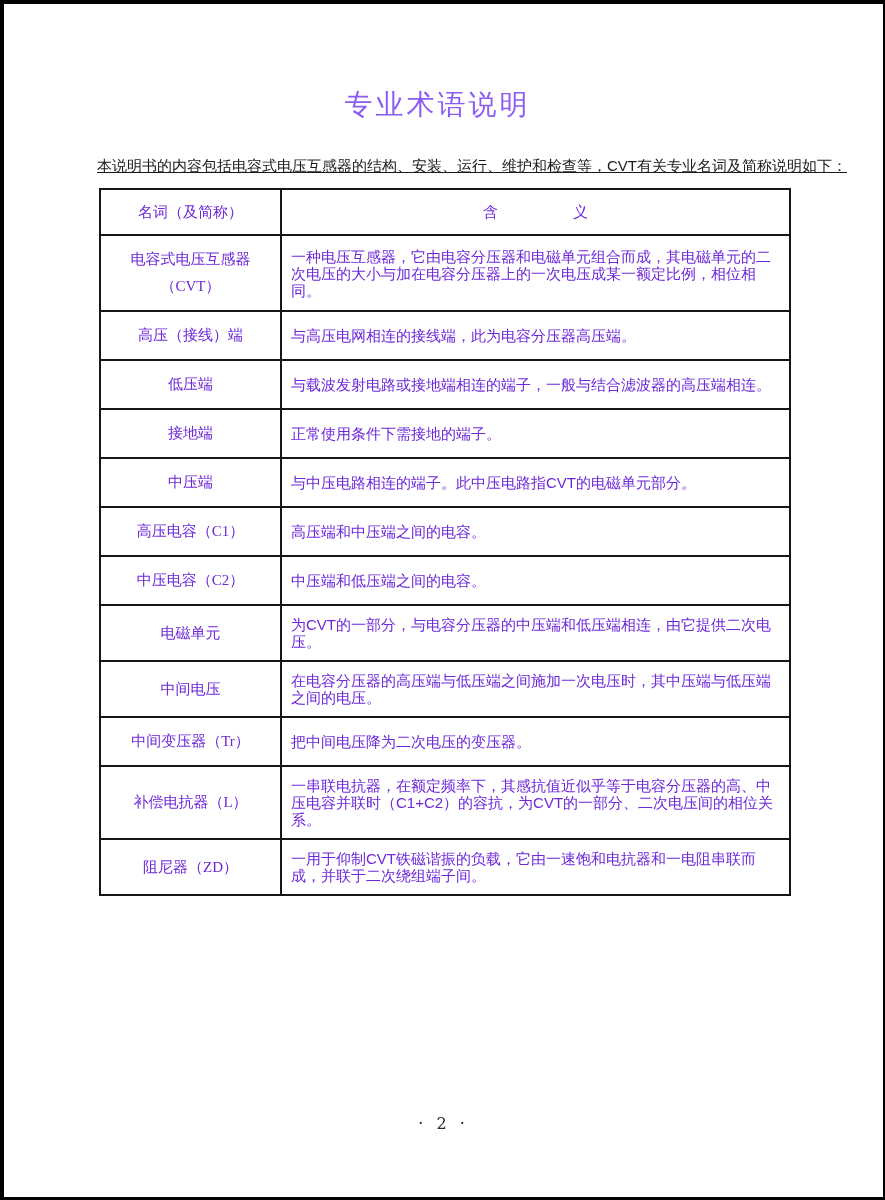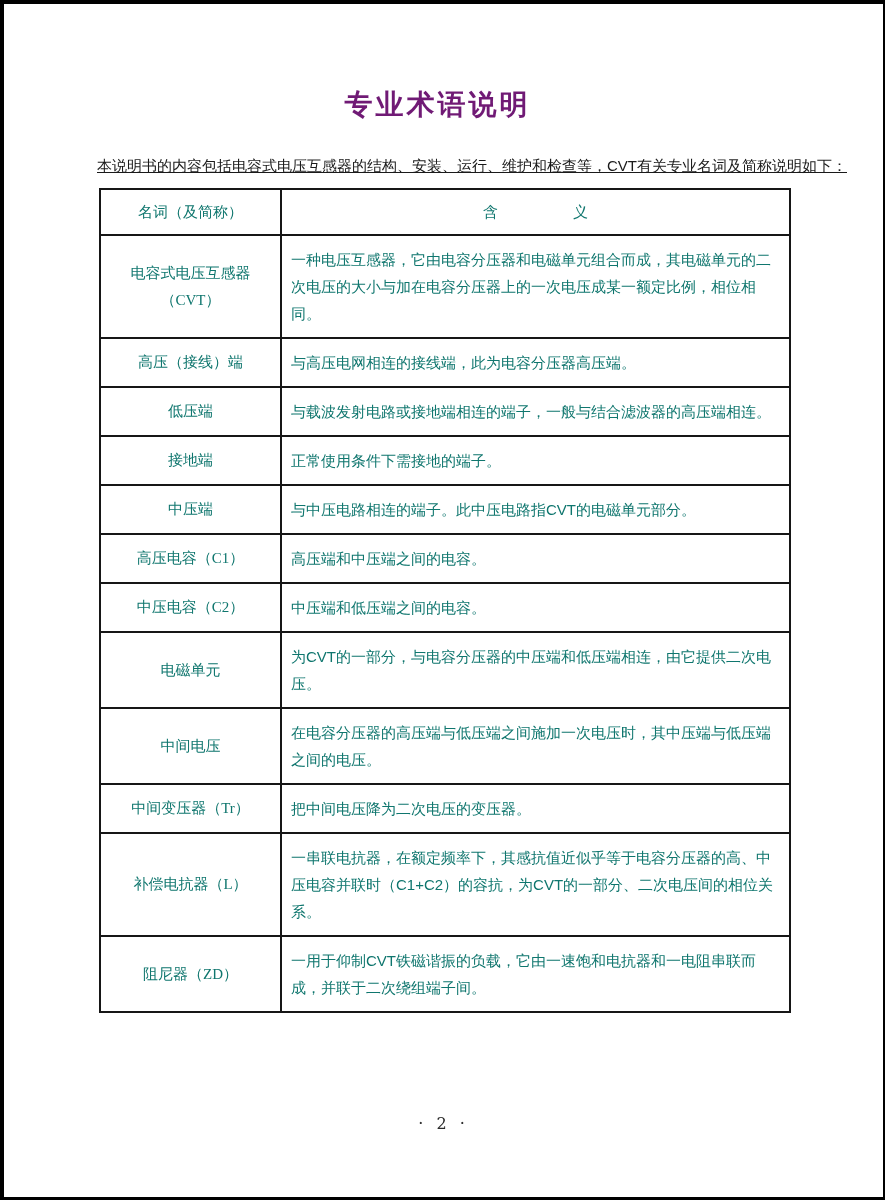--- a/index.html
+++ b/index.html
@@ -12,44 +12,44 @@
     border-width: 4px 2px 3px 4px;
     position: relative;
     overflow: hidden;
     font-family: "Liberation Sans", "DejaVu Sans", sans-serif;
     color: #1f1f1f;
   }
   .page-title {
     margin: 82px 12px 0 0;
     text-align: center;
     font-size: 28px;
-    font-weight: bold;
+    font-weight: normal;
     letter-spacing: 3px;
-    color: #701a75;
+    color: #8b5cf6;
   }
   .intro {
     margin: 32px 40px 12px 93px;
     width: 700px;
     font-size: 15px;
     line-height: 20px;
     color: #1a1a1a;
     white-space: nowrap;
     text-decoration: underline;
   }
   table.terms {
     margin-left: 95px;
     width: 690px;
     border-collapse: collapse;
     table-layout: fixed;
   }
   table.terms th, table.terms td {
     border: 2px solid #161616;
     font-size: 15px;
     font-weight: normal;
-    color: #0f766e;
+    color: #6d28d9;
     margin-left: 10px;
   }
   col.c-term { width: 181px; }
   col.c-meaning { width: 509px; }
   th.term-header, th.meaning-header {
     padding: 10px 4px;
     line-height: 24px;
     text-align: center;
   }
   td.term-cell {
@@ -57,21 +57,21 @@
     vertical-align: middle;
     white-space: pre-line;
     padding: 10px 14px;
     line-height: 27px;
     font-family: Liberation Serif, serif;
   }
   td.meaning-cell {
     text-align: left;
     vertical-align: middle;
     padding: 10px 6px 10px 9px;
-    line-height: 27px;
+    line-height: 17px;
   }
   .page-footer {
     position: absolute;
     top: 1110px;
     left: 0;
     width: 100%;
     text-align: center;
     font-family: "DejaVu Serif", "Liberation Serif", serif;
     font-size: 16px;
     color: #2a2a2a;

